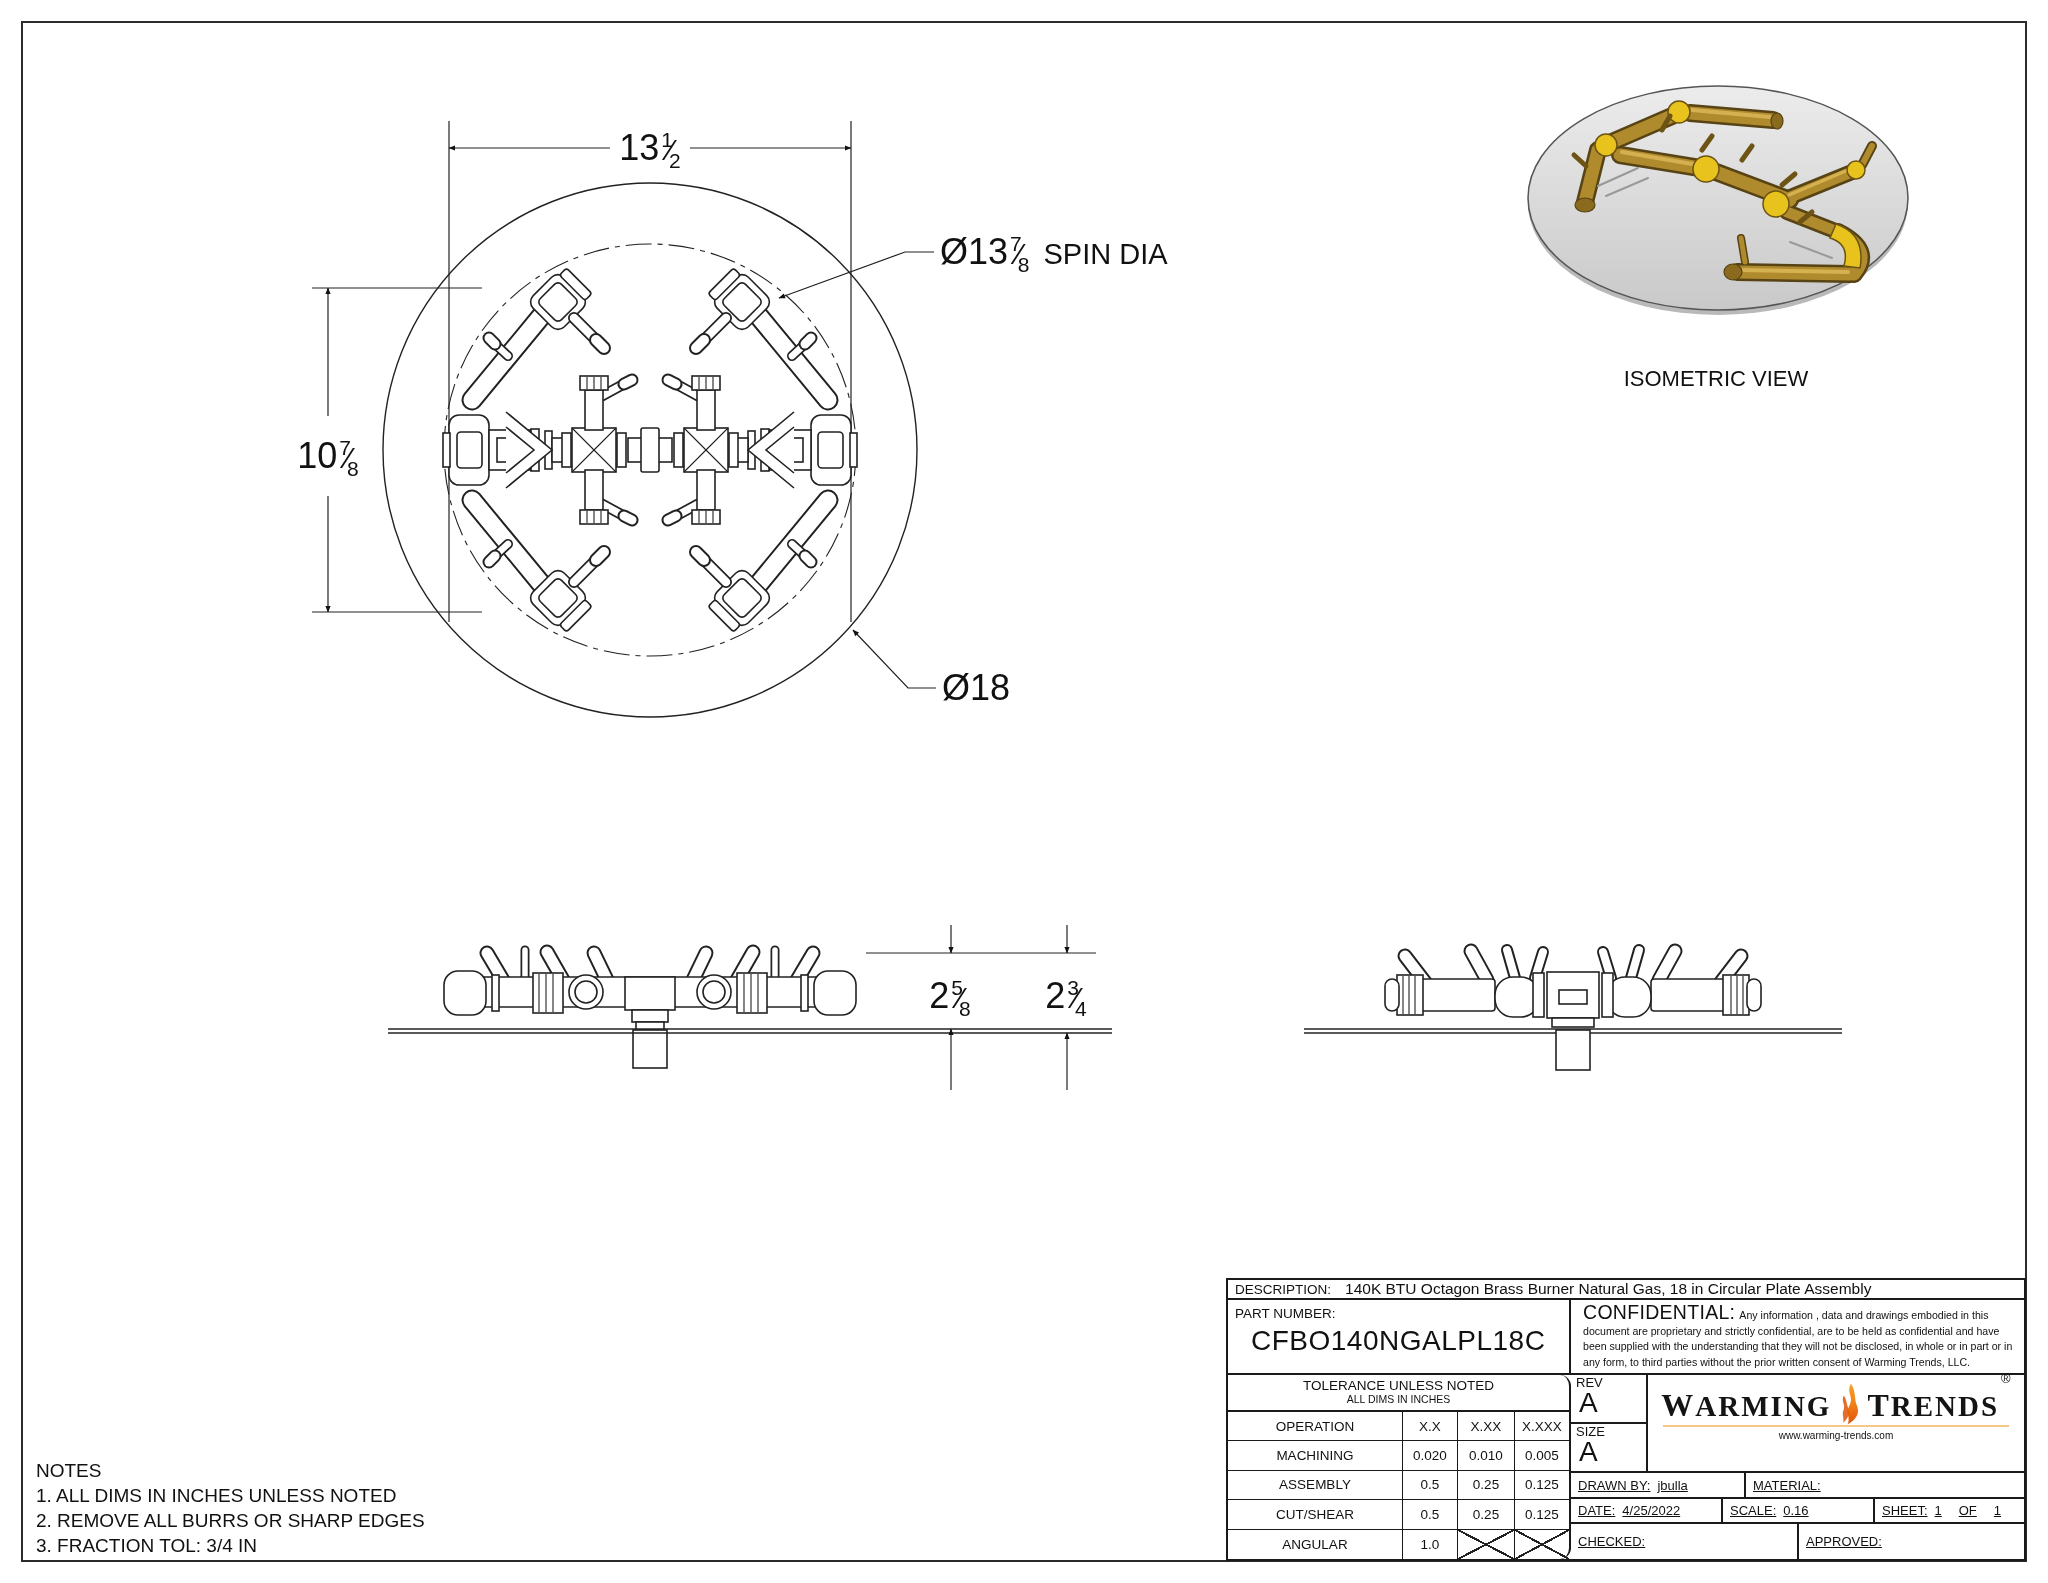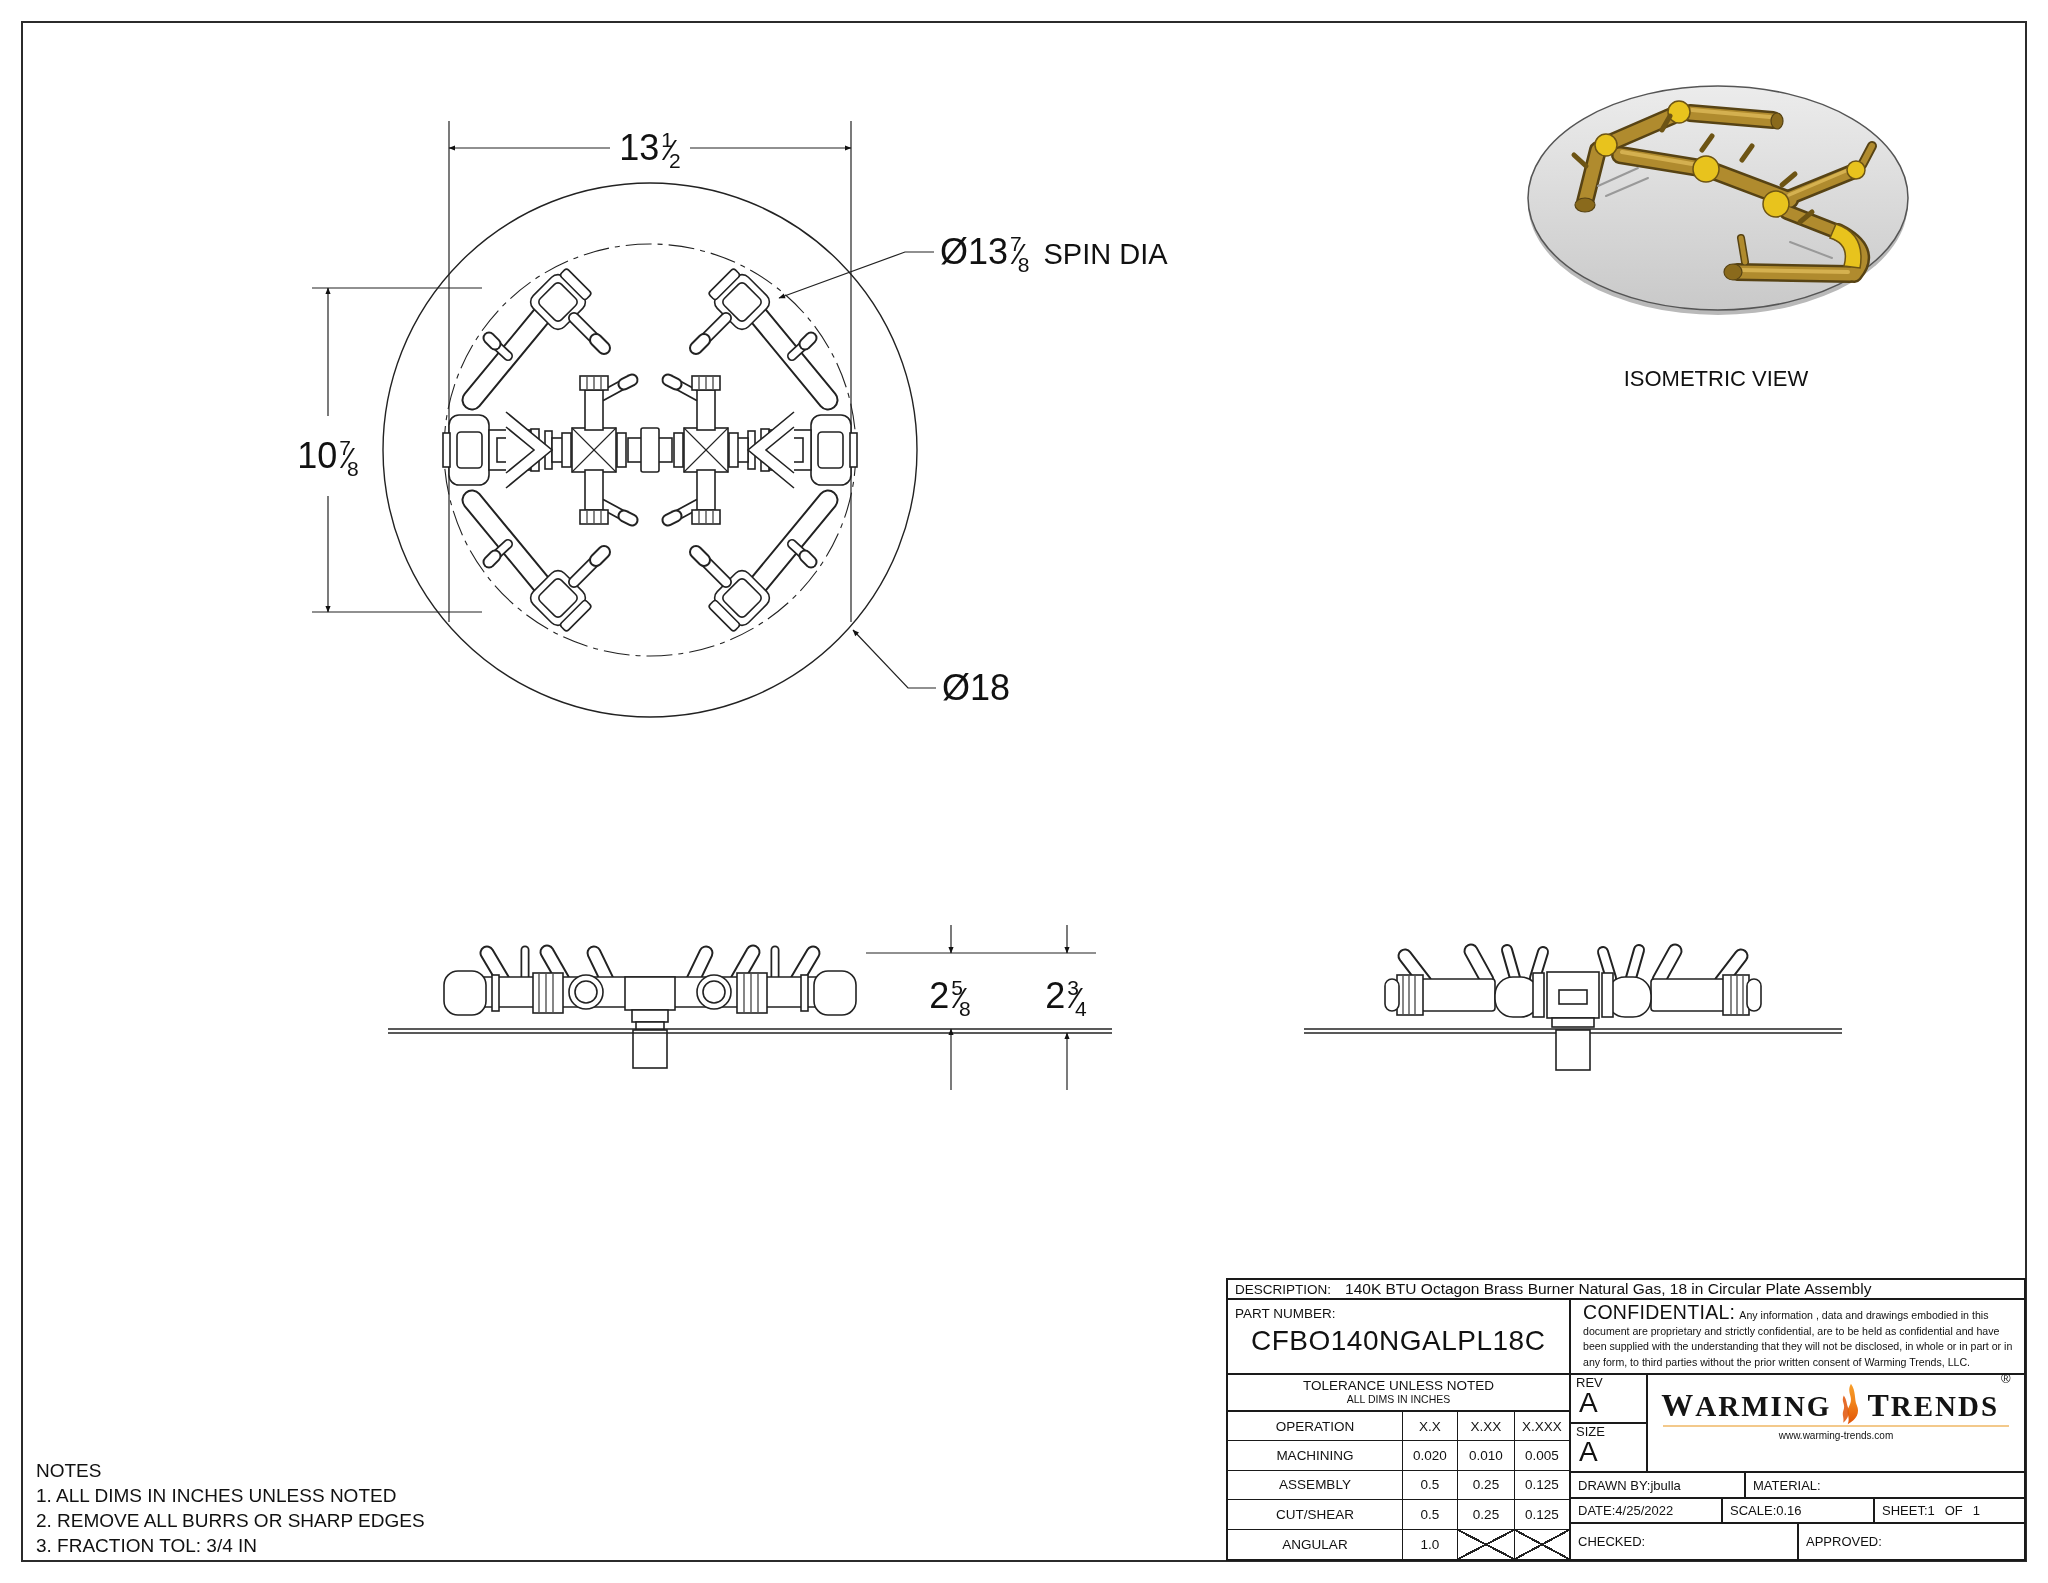--- a/index.html
+++ b/index.html
@@ -25,21 +25,21 @@
   .tb-desc{height:20px;border-bottom:2px solid #1a1a1a;display:flex;align-items:center;padding-left:7px;}
   .lab{font-size:13.5px;}
   .tb-desc .val{font-size:15.5px;margin-left:14px;}
   .tb-mid{height:75px;border-bottom:2px solid #1a1a1a;display:flex;}
   .pn-cell{width:343px;border-right:2px solid #1a1a1a;padding:4px 1px 0 7px;}
   .pn{font-size:28px;letter-spacing:.5px;margin:3px 0 0 16px;}
   .conf-cell{flex:1;padding:2px 10px 0 12px;line-height:13.6px;}
   .conf-head{font-size:19.5px;letter-spacing:.3px;line-height:20px;margin-right:4px;}
   .conf-body{font-size:10.6px;}
   .tb-bottom{flex:1;display:flex;}
-  .tol{width:343px;border-right:2px solid #1a1a1a;display:flex;flex-direction:column;}
+  .tol{width:343px;border-right:2px solid #1a1a1a;display:flex;flex-direction:column;border-radius:11px;}
   .tol-title{height:37px;border-bottom:2px solid #1a1a1a;text-align:center;padding-top:3px;}
   .tol-title .t1{font-size:13.5px;display:block;}
   .tol-title .t2{font-size:10.5px;display:block;}
   .tol-grid{flex:1;display:grid;grid-template-columns:175px 55px 57px 1fr;grid-auto-rows:1fr;}
   .tol-grid .c{border-right:1.6px solid #1a1a1a;border-bottom:1.6px solid #1a1a1a;display:flex;align-items:center;justify-content:center;font-size:13.5px;}
   .tol-grid .c.lastcol{border-right:none;}
   .tol-grid .c.lastrow{border-bottom:none;}
   .c.crossed{background:
      linear-gradient(to top right,transparent calc(50% - 1px),#222 calc(50% - 1px),#222 calc(50% + 1px),transparent calc(50% + 1px)),
      linear-gradient(to bottom right,transparent calc(50% - 1px),#222 calc(50% - 1px),#222 calc(50% + 1px),transparent calc(50% + 1px));}
@@ -53,21 +53,21 @@
   .rs-big{font-size:28px;line-height:28px;display:block;margin-left:3px;}
   .logo-cell{flex:1;display:flex;flex-direction:column;align-items:center;justify-content:flex-start;padding-top:8px;}
   .logo-line{display:flex;align-items:flex-start;}
   .logo-word{font-family:"Liberation Serif",serif;font-variant:small-caps;text-transform:lowercase;font-weight:700;font-size:42px;letter-spacing:2px;line-height:36px;color:#141414;}
   .logo-word::first-letter{font-size:46px;}
   .logo-flame{margin:0 5px;position:relative;top:-1px;}
   .logo-reg{font-size:13px;position:relative;top:-12px;margin-left:2px;}
   .logo-rule{width:92%;height:2px;background:#f3c98b;margin-top:-2px;}
   .logo-site{font-size:10px;margin-top:3px;}
   .rs-row{display:flex;border-bottom:2px solid #1a1a1a;align-items:center;}
-  .rs-row .cell{display:flex;align-items:center;height:100%;padding-left:7px;font-size:13px;}
+  .rs-row .cell{display:flex;align-items:center;height:100%;padding-left:7px;font-size:13px;gap:7px;text-decoration:underline;}
   .rs-drawn{height:26px;}
   .rs-date{height:25px;}
   .rs-checked{flex:1;border-bottom:none;}
   .bdr{border-right:2px solid #1a1a1a;}
   .w175{width:175px;} .w152{width:152px;} .w228{width:228px;} .grow{flex:1;}
   .gap2{margin-left:10px;}
 </style>
 </head>
 <body>
 

